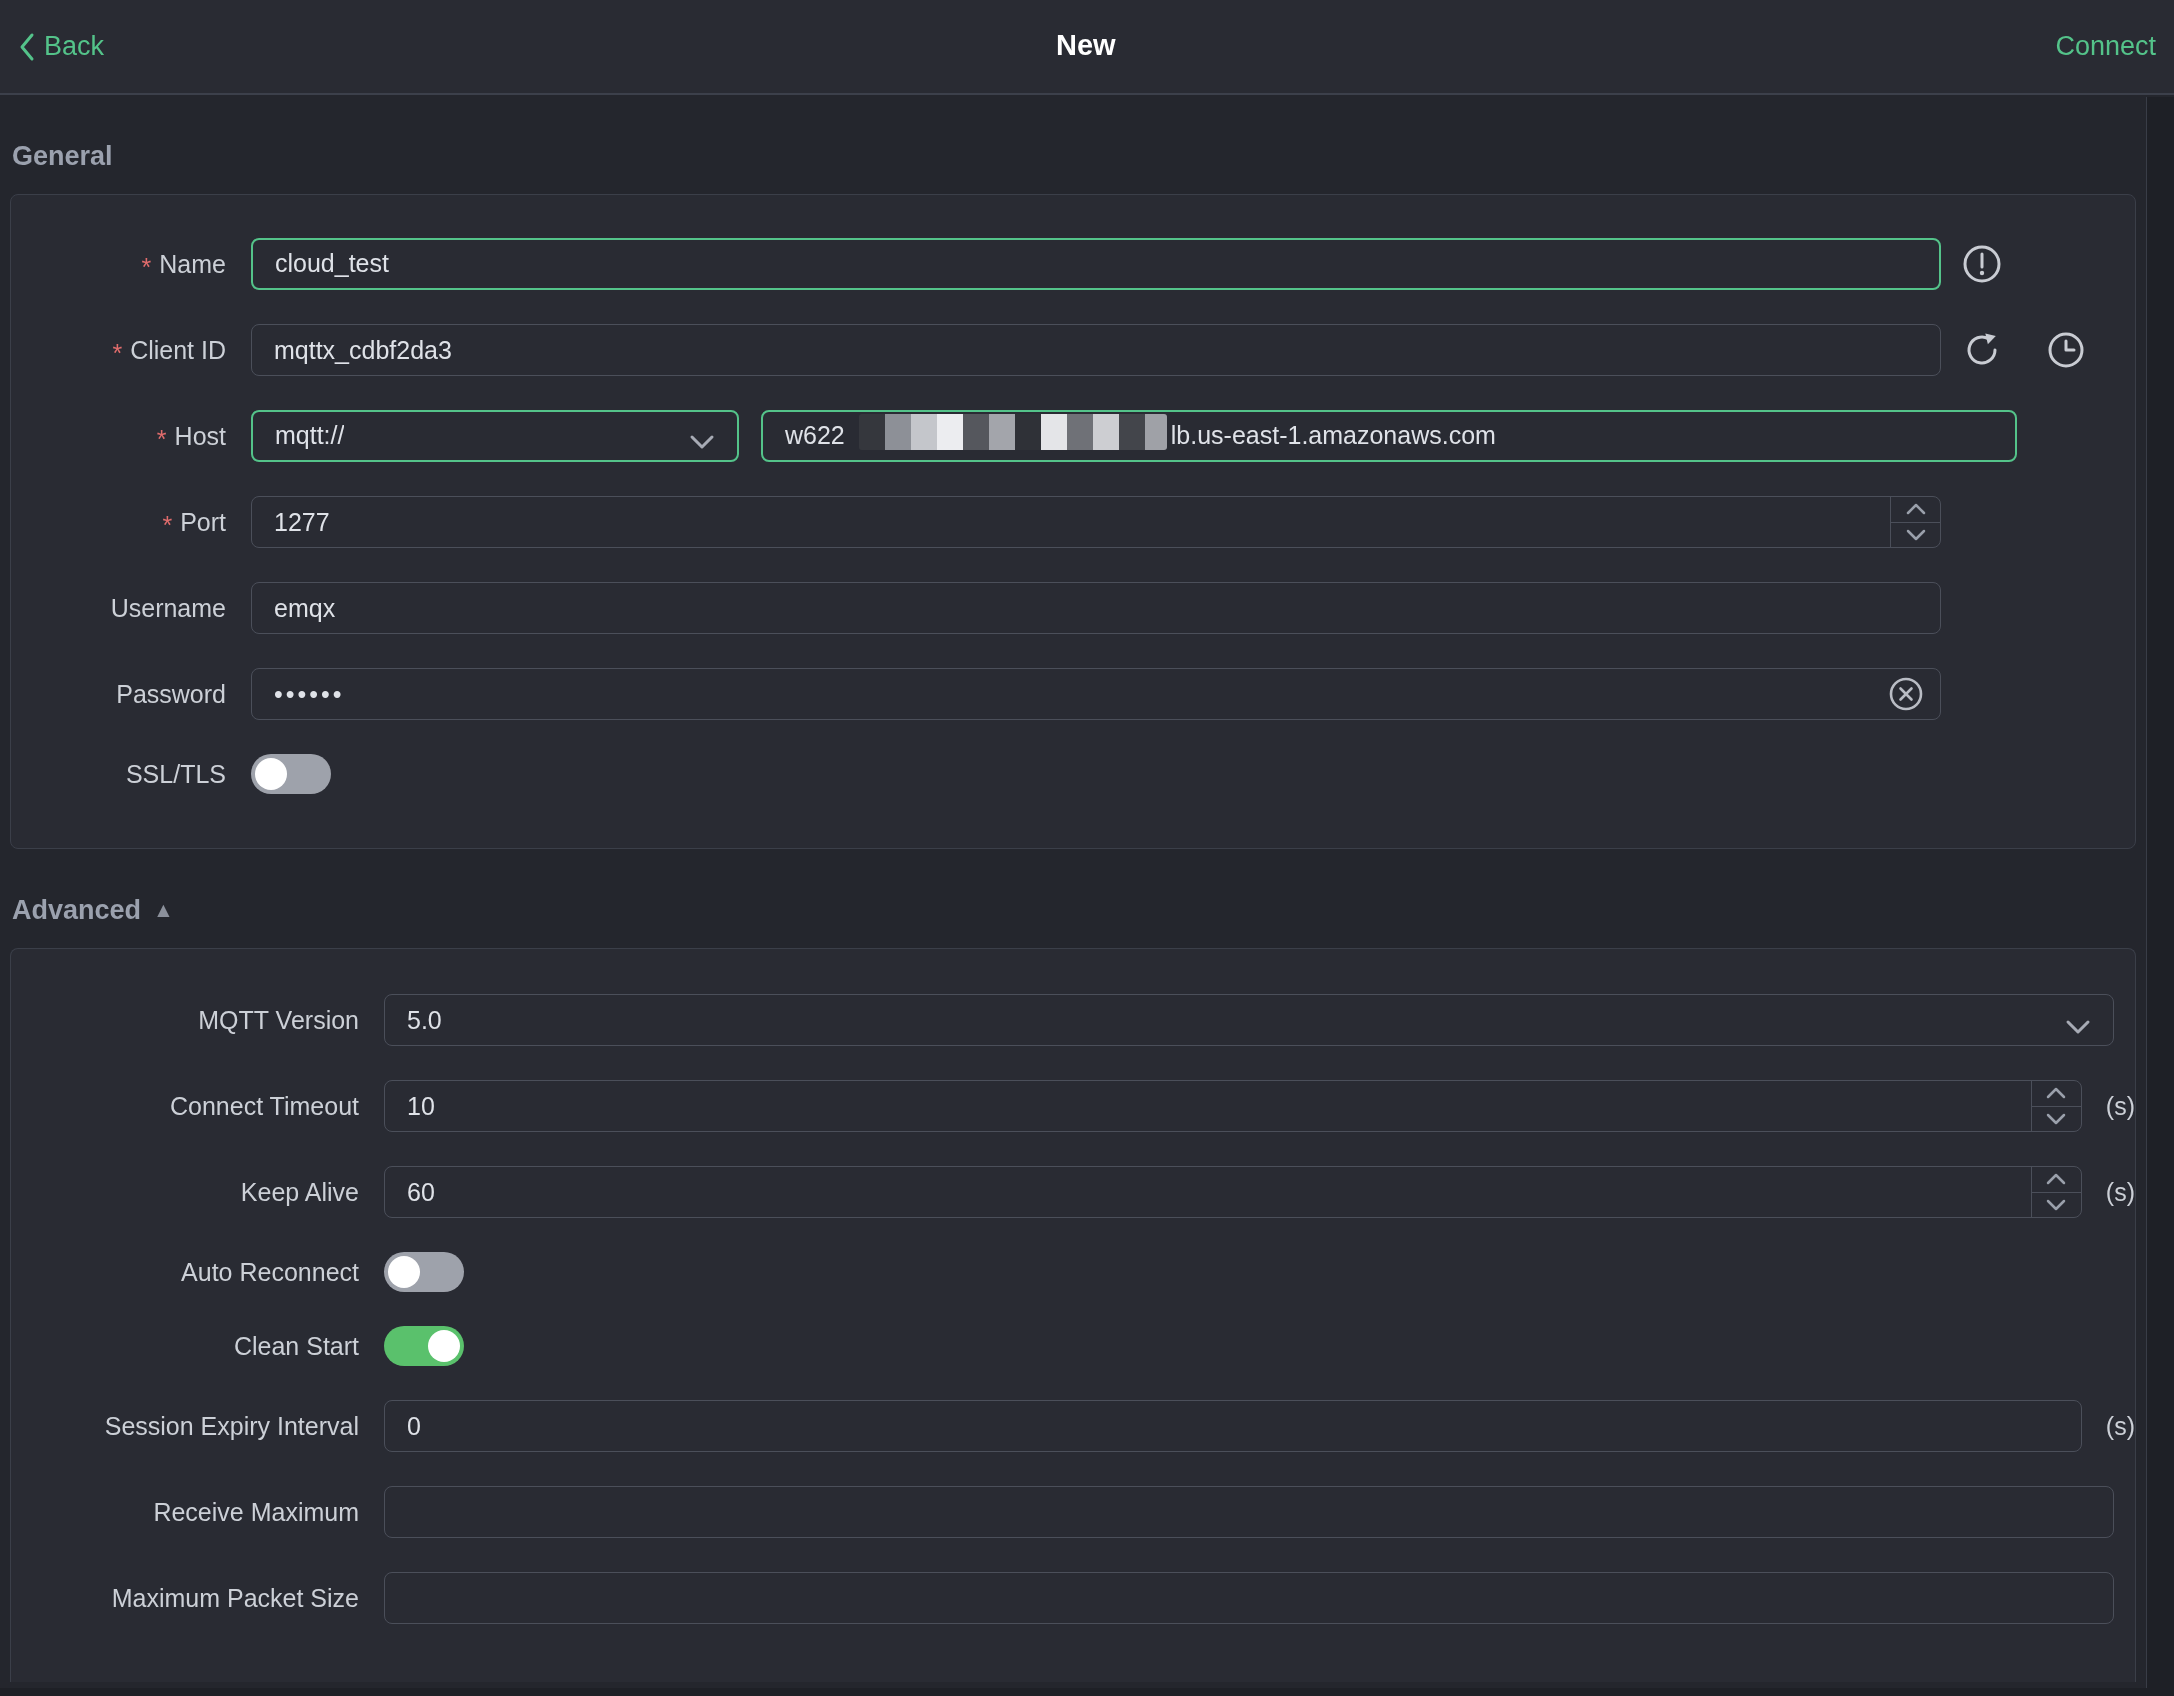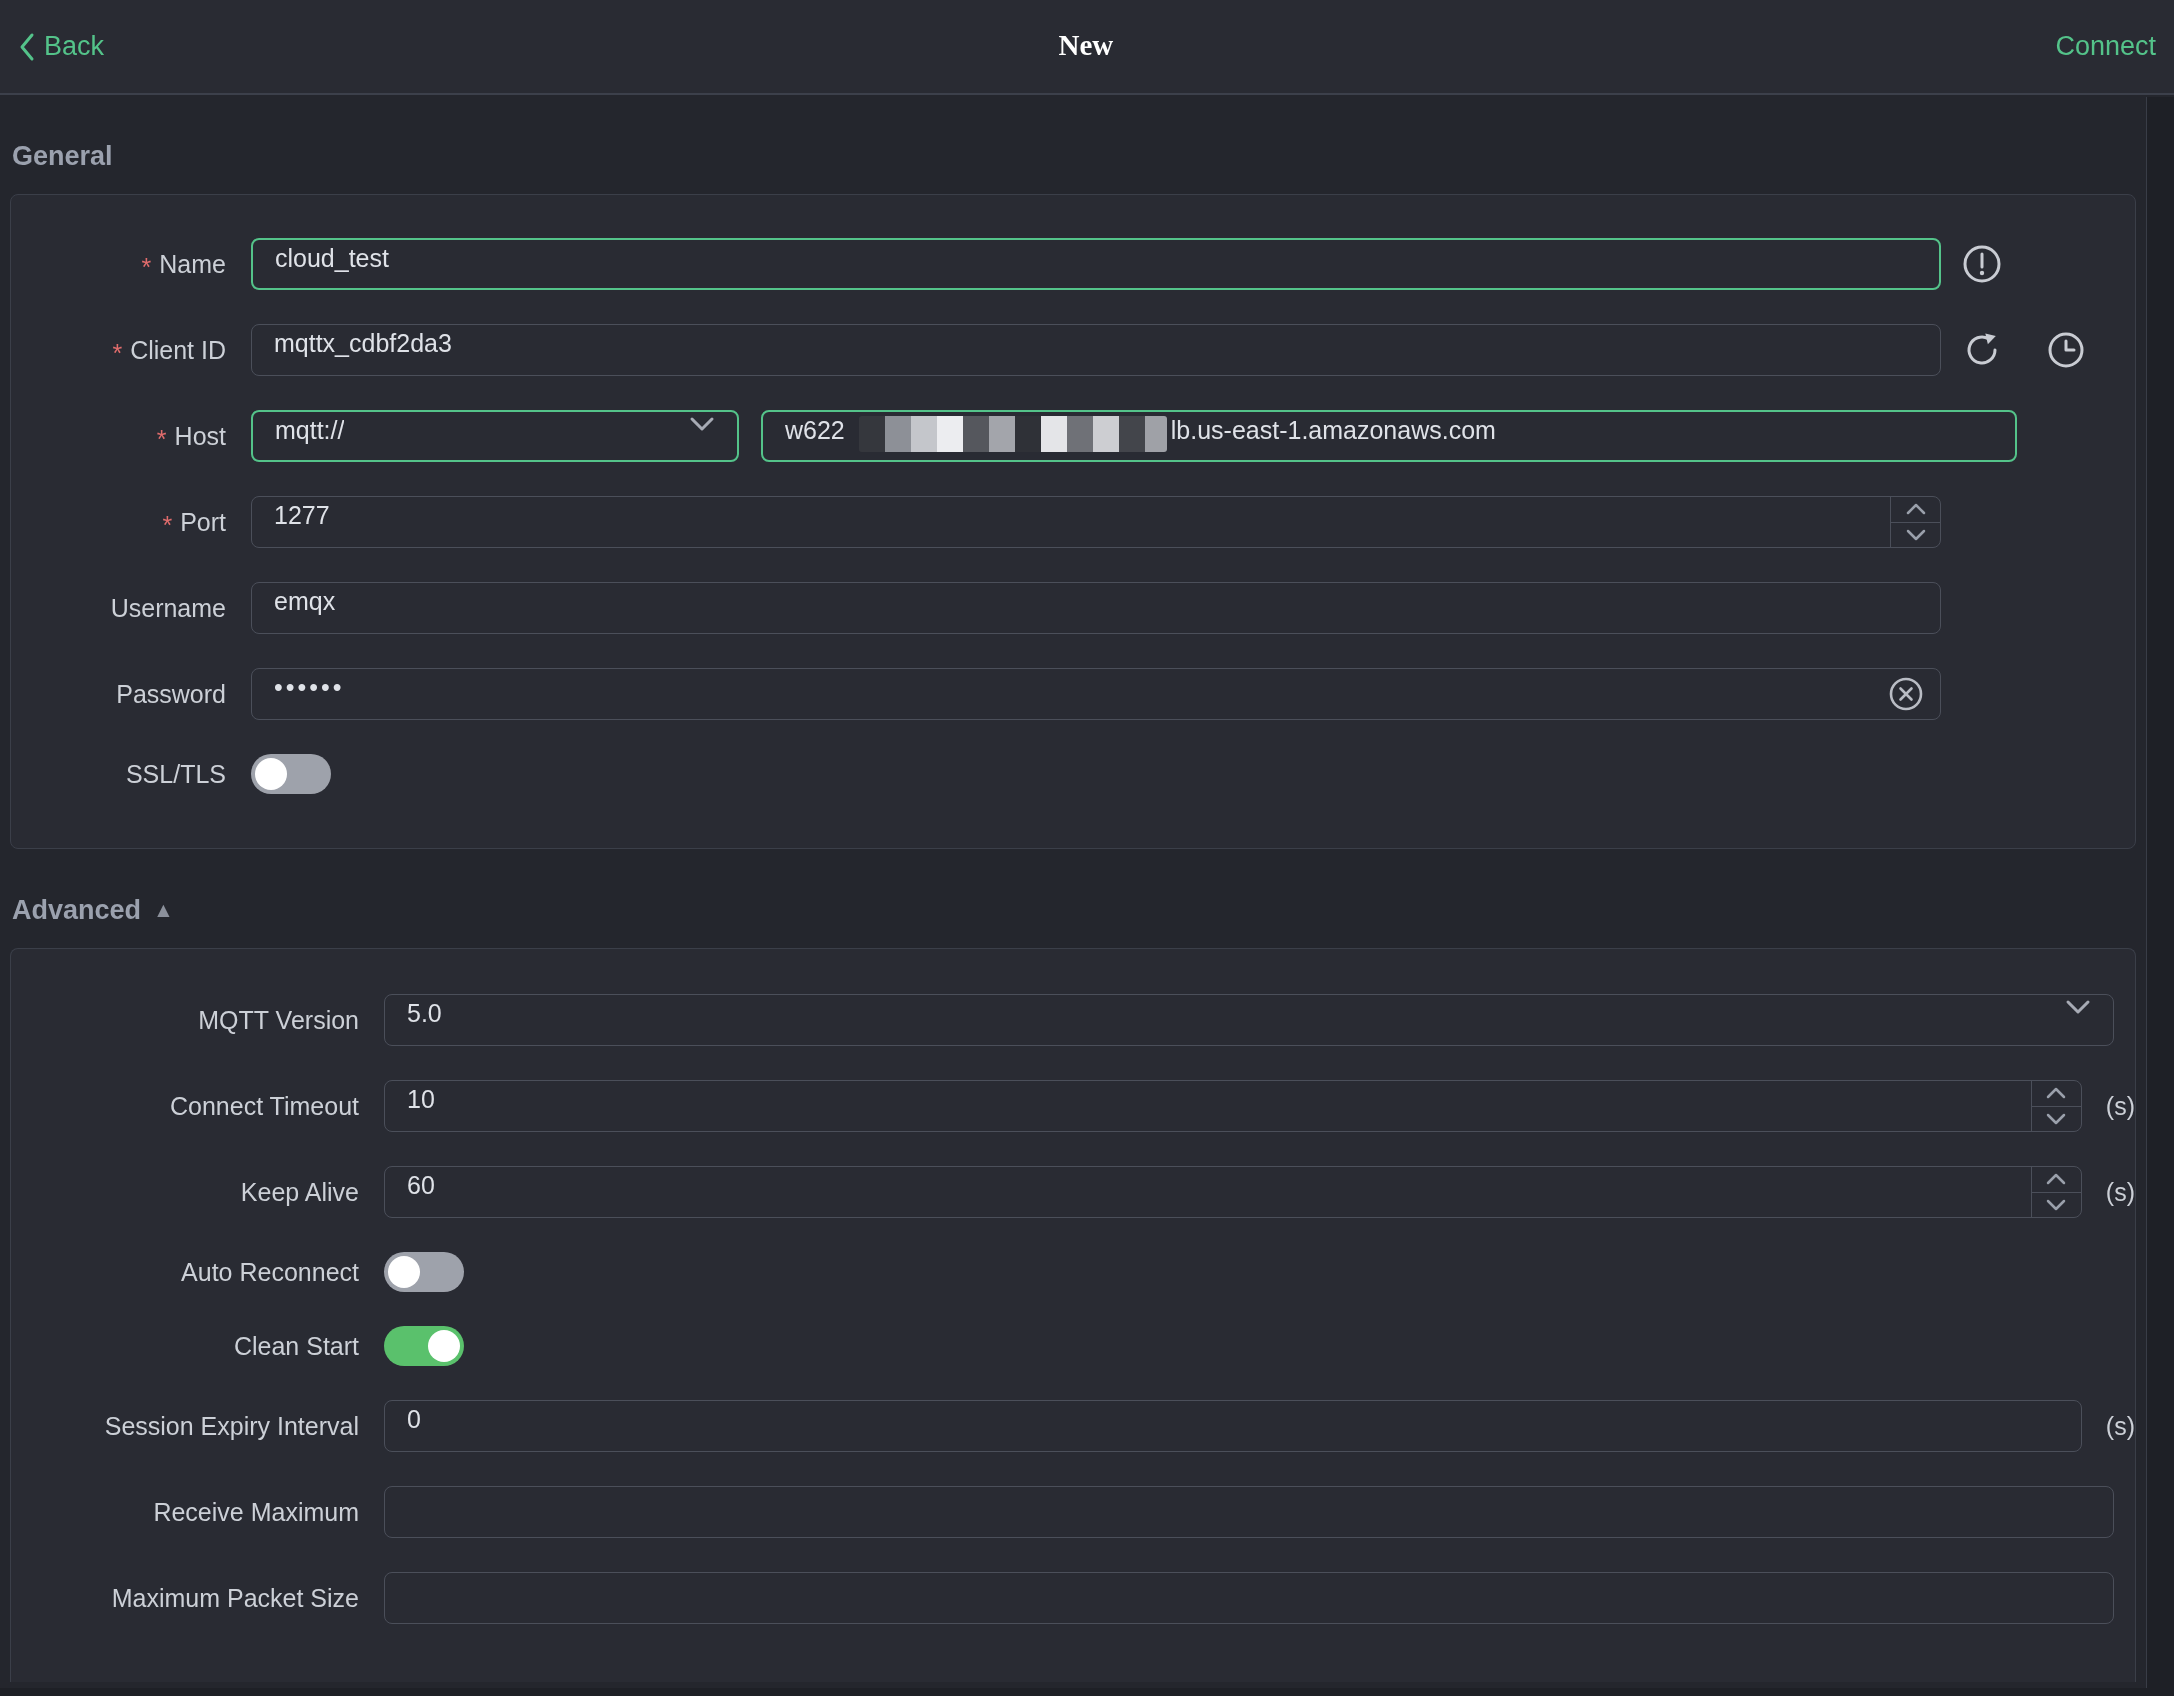--- a/index.html
+++ b/index.html
@@ -19,21 +19,21 @@
     display:flex; align-items:center;
     padding:0 18px;
   }
   .back {
     display:flex; align-items:center; gap:8px;
     color:#54c38a; font-size:27px; cursor:pointer;
   }
   .back svg { display:block; }
   .topbar-title {
     position:absolute; left:50%; top:50%; transform:translate(-52%,-54%);
-    color:#ffffff; font-size:29px; font-weight:bold;font-family:Liberation Serif, serif;
+    color:#ffffff; font-size:29px; font-weight:bold;
   }
   .connect {
     margin-left:auto;
     color:#54c38a; font-size:27px; cursor:pointer;
   }
   
   .content { position:relative; width:2146px; }
   .section-heading {
     margin:46px 0 22px 12px;
     font-size:27px; font-weight:bold; color:#9ba1ae;
@@ -63,22 +63,22 @@
   .general .lbl { width:215px; }
   .advanced .lbl { width:348px; }
   .req { color:#e06c6c; font-size:25px; position:relative; top:3px; }
   .ibox {
     position:relative;
     margin-left:25px;
     height:52px;
     border:1px solid #4b4f5a;
     border-radius:8px;
     background:transparent;
-    display:flex; align-items:flex-start;
-    padding:4px 22px;
+    display:flex; align-items:flex-end;
+    padding:10px 22px;
     font-size:25px; color:#dfe2e8;
     white-space:nowrap;
   }
   .general .ibox.main { width:1690px; }
   .advanced .ibox.main { width:1730px; }
   .ibox.focus { border:2px solid #54c38a; }
   .ibox .val { overflow:hidden; }
   
   .ibox.proto { width:488px; justify-content:space-between; }
   .ibox.hostval { width:1256px; margin-left:22px; }

